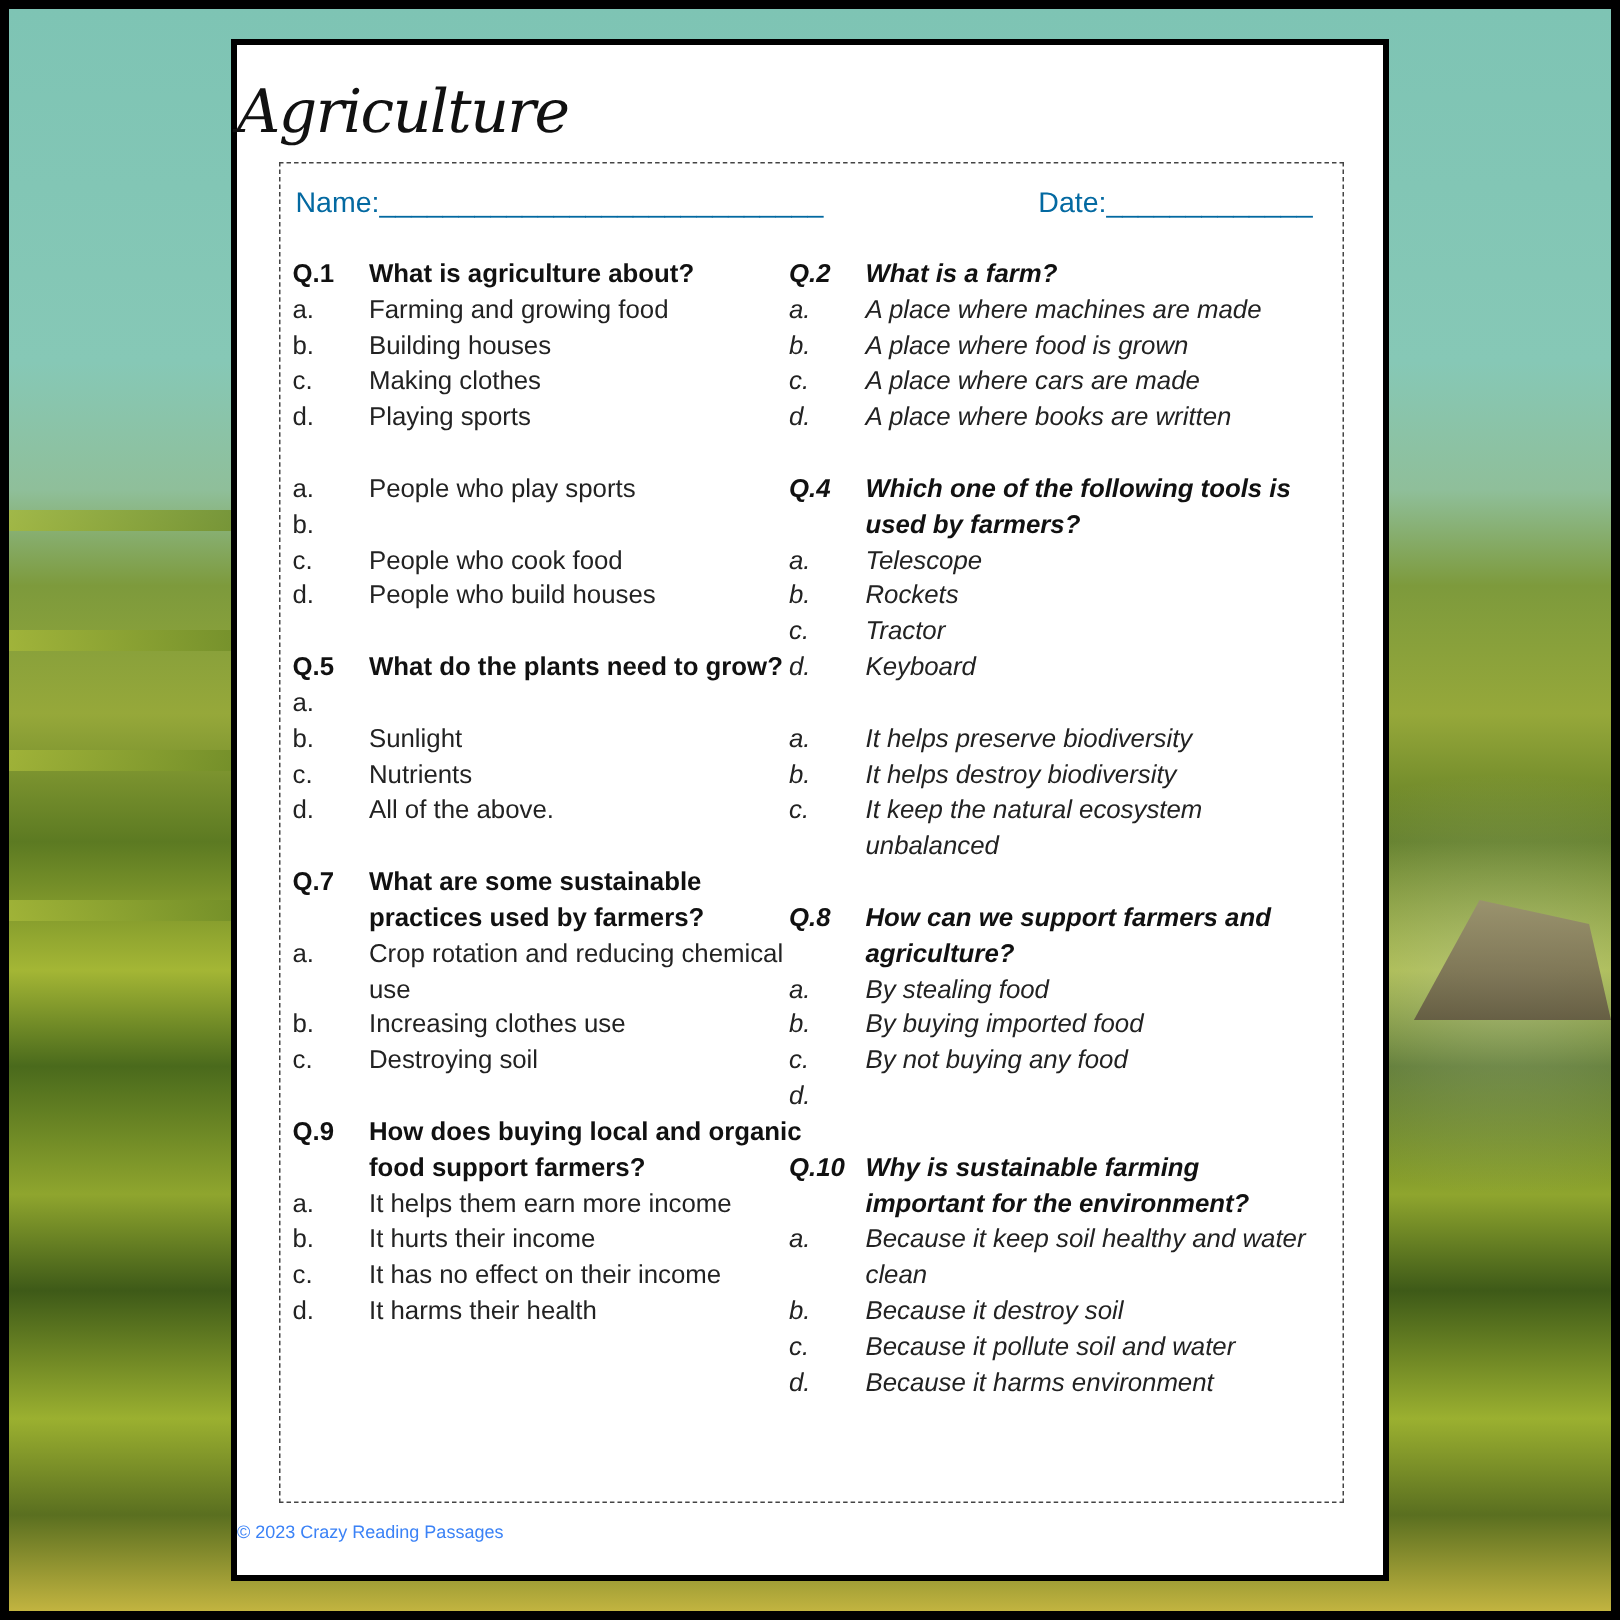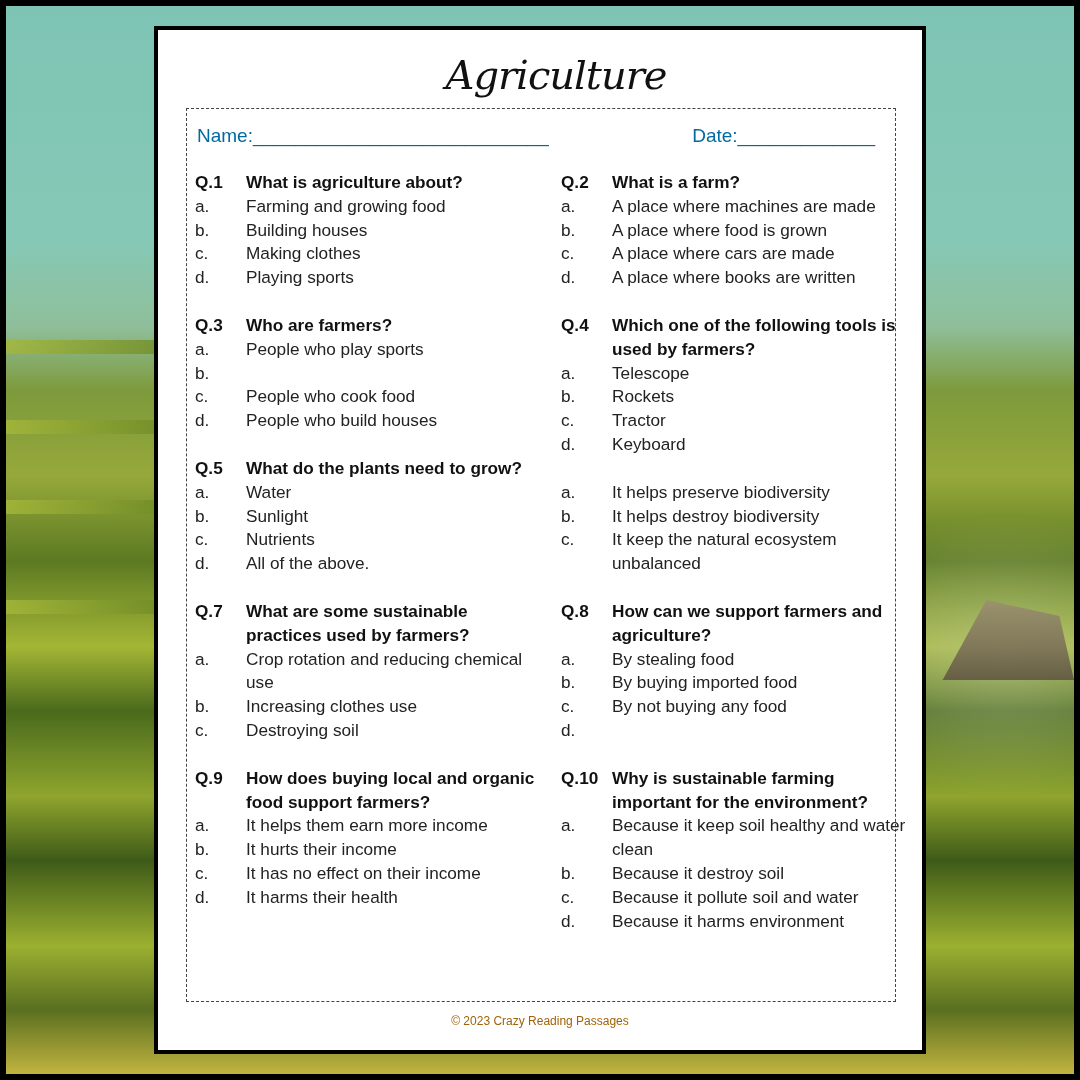--- a/index.html
+++ b/index.html
@@ -24,43 +24,43 @@
     position: absolute; left: 928px; top: 600px; width: 146px; height: 80px;
     background: linear-gradient(180deg, #9b8f72, #5e5240);
     clip-path: polygon(10% 100%, 40% 0, 90% 20%, 100% 100%);
     opacity: 0.85;
   }
   .paper {
     position: absolute; left: 154px; top: 26px; width: 772px; height: 1028px;
     background: #fff; border: 4px solid #000;
   }
   .title {
-    position: absolute; left: 0; right: 0; top: 22px; text-align: center;
+    position: absolute; left: 0; right: 0; top: 22px; 
     font-family: "DejaVu Serif", serif; font-style: italic;
-    font-size: 40px; color: #111; letter-spacing: -1px; padding-left: 32px;
+    font-size: 40px; color: #111; letter-spacing: -1px;
   }
   .box {
     position: absolute; left: 28px; top: 78px; width: 710px; height: 894px;
     border: 1.5px dashed #444;
   }
   .namerow {
     position: absolute; top: 16px; left: 10px; right: 20px;
     font-size: 19px; color: #0369a1; display: flex; justify-content: space-between;
   }
   .col { position: absolute; top: 62px; width: 345px; }
   .col.left { left: 8px; }
-  .col.right { left: 374px; }
+  .col.right { left: 339px; font-style: italic; }
   .q { margin-bottom: 24px; }
   .row { display: flex; font-size: 17.2px; line-height: 23.8px; color: #222; }
   .row .lbl { width: 51px; flex: none; }
   .row.qh { font-weight: bold; color: #111; }
   .row .txt { flex: 1; }
   .footer {
-    position: absolute; left: 0; right: 0; top: 984px; text-align: center;
-    font-size: 12px; color: #a16207;
+    position: absolute; left: 0; right: 0; top: 984px; 
+    font-size: 12px; color: #3b82f6;
   }
 </style>
 </head>
 <body>
 
 <div class="bg"></div>
 <div class="terrace" style="top:340px"></div>
 <div class="terrace" style="top:420px"></div>
 <div class="terrace" style="top:500px"></div>
 <div class="terrace" style="top:600px"></div>
@@ -90,24 +90,20 @@
           <div class="row">
             <span class="lbl">c.</span>
             <span class="txt">Making clothes</span>
           </div>
           <div class="row">
             <span class="lbl">d.</span>
             <span class="txt">Playing sports</span>
           </div>
         </div>
         <div class="q">
-          <div class="row qh">
-            <span class="lbl">Q.3</span>
-            <span class="txt">Who are farmers?</span>
-          </div>
           <div class="row">
             <span class="lbl">a.</span>
             <span class="txt">People who play sports</span>
           </div>
           <div class="row">
             <span class="lbl">b.</span>
           </div>
           <div class="row">
             <span class="lbl">c.</span>
             <span class="txt">People who cook food</span>
@@ -117,21 +113,20 @@
             <span class="txt">People who build houses</span>
           </div>
         </div>
         <div class="q">
           <div class="row qh">
             <span class="lbl">Q.5</span>
             <span class="txt">What do the plants need to grow?</span>
           </div>
           <div class="row">
             <span class="lbl">a.</span>
-            <span class="txt">Water</span>
           </div>
           <div class="row">
             <span class="lbl">b.</span>
             <span class="txt">Sunlight</span>
           </div>
           <div class="row">
             <span class="lbl">c.</span>
             <span class="txt">Nutrients</span>
           </div>
           <div class="row">

